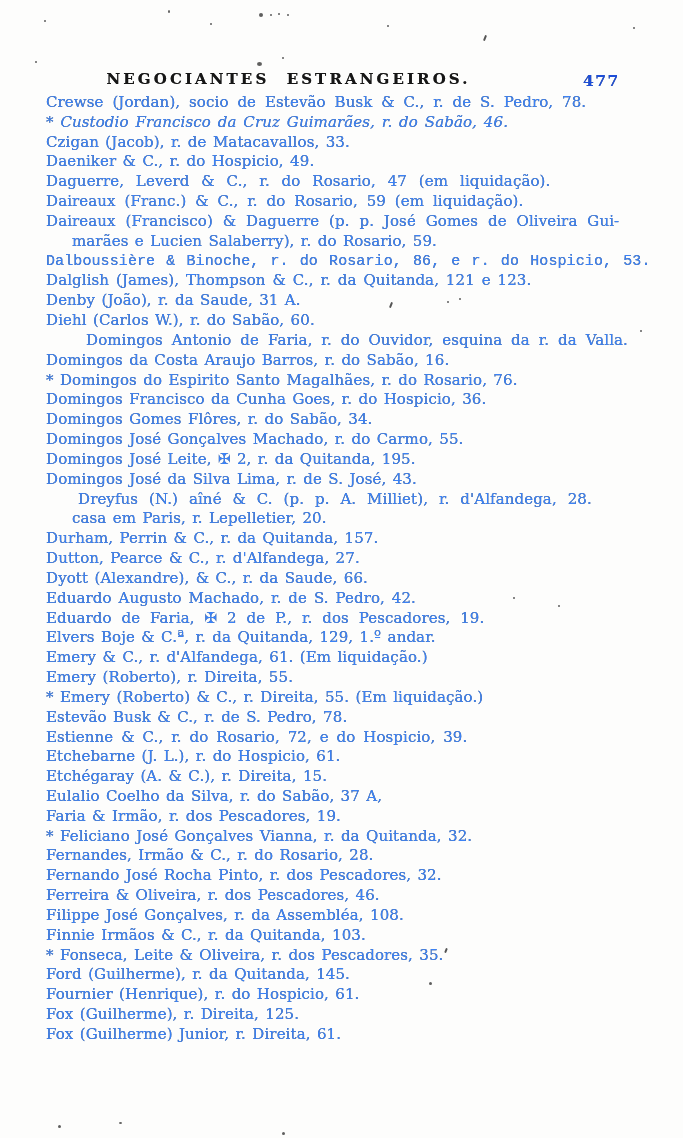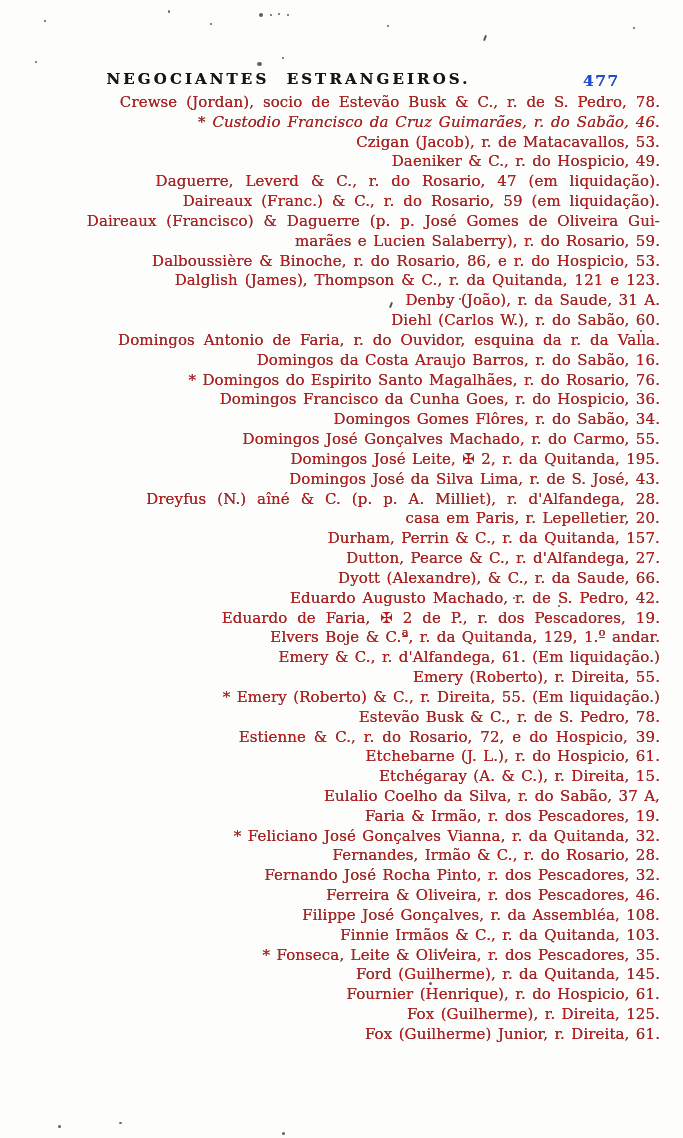--- a/index.html
+++ b/index.html
@@ -48,23 +48,22 @@
     top: 93px;
     left: 46px;
     width: 614px;
   }
   .entry-line {
     font-size: 15px;
     line-height: 19.83px;
     white-space: nowrap;
     word-spacing: 1.5px;
     letter-spacing: 0.1px;
-    color: #b91c1c;
+    color: #3b82f6;
     text-shadow: 0 0 0.35px rgba(25,25,25,0.75);
-    text-align: right;
   }
   .entry-line.indent { padding-left: 26px; }
   .speck {
     position: absolute;
     background: #2a2a2a;
     border-radius: 50%;
     opacity: 0.75;
   }
   .tick {
     position: absolute;
@@ -80,31 +79,31 @@
 <div class="page">
 
   <div class="header-row">
     <div class="page-title">NEGOCIANTES ESTRANGEIROS.</div>
     <div class="page-number">477</div>
   </div>
 
   <div class="entries">
       <div class="entry-line" style="word-spacing: 4px;">Crewse (Jordan), socio de Estevão Busk &amp; C., r. de S. Pedro, 78.</div>
       <div class="entry-line" style="word-spacing: 2px; font-style: italic;">* Custodio Francisco da Cruz Guimarães, r. do Sabão, 46.</div>
-      <div class="entry-line">Czigan (Jacob), r. de Matacavallos, 53.</div>
+      <div class="entry-line">Czigan (Jacob), r. de Matacavallos, 33.</div>
       <div class="entry-line">Daeniker &amp; C., r. do Hospicio, 49.</div>
       <div class="entry-line" style="word-spacing: 7px;">Daguerre, Leverd &amp; C., r. do Rosario, 47 (em liquidação).</div>
       <div class="entry-line" style="word-spacing: 4px;">Daireaux (Franc.) &amp; C., r. do Rosario, 59 (em liquidação).</div>
       <div class="entry-line" style="word-spacing: 5px;">Daireaux (Francisco) &amp; Daguerre (p. p. José Gomes de Oliveira Gui-</div>
       <div class="entry-line indent">marães e Lucien Salaberry), r. do Rosario, 59.</div>
-      <div class="entry-line" style="word-spacing: 2px;">Dalboussière &amp; Binoche, r. do Rosario, 86, e r. do Hospicio, 53.</div>
+      <div class="entry-line" style="word-spacing: 2px; font-family: Liberation Mono, monospace;">Dalboussière &amp; Binoche, r. do Rosario, 86, e r. do Hospicio, 53.</div>
       <div class="entry-line" style="word-spacing: 2px;">Dalglish (James), Thompson &amp; C., r. da Quitanda, 121 e 123.</div>
       <div class="entry-line">Denby (João), r. da Saude, 31 A.</div>
       <div class="entry-line">Diehl (Carlos W.), r. do Sabão, 60.</div>
-      <div class="entry-line" style="word-spacing: 4px;">Domingos Antonio de Faria, r. do Ouvidor, esquina da r. da Valla.</div>
+      <div class="entry-line" style="word-spacing: 4px; margin-left: 40px;">Domingos Antonio de Faria, r. do Ouvidor, esquina da r. da Valla.</div>
       <div class="entry-line">Domingos da Costa Araujo Barros, r. do Sabão, 16.</div>
       <div class="entry-line">* Domingos do Espirito Santo Magalhães, r. do Rosario, 76.</div>
       <div class="entry-line">Domingos Francisco da Cunha Goes, r. do Hospicio, 36.</div>
       <div class="entry-line">Domingos Gomes Flôres, r. do Sabão, 34.</div>
       <div class="entry-line">Domingos José Gonçalves Machado, r. do Carmo, 55.</div>
       <div class="entry-line">Domingos José Leite, ✠ 2, r. da Quitanda, 195.</div>
       <div class="entry-line">Domingos José da Silva Lima, r. de S. José, 43.</div>
       <div class="entry-line" style="word-spacing: 6px; margin-left: 32px;">Dreyfus (N.) aîné &amp; C. (p. p. A. Milliet), r. d'Alfandega, 28.</div>
       <div class="entry-line indent">casa em Paris, r. Lepelletier, 20.</div>
       <div class="entry-line">Durham, Perrin &amp; C., r. da Quitanda, 157.</div>

